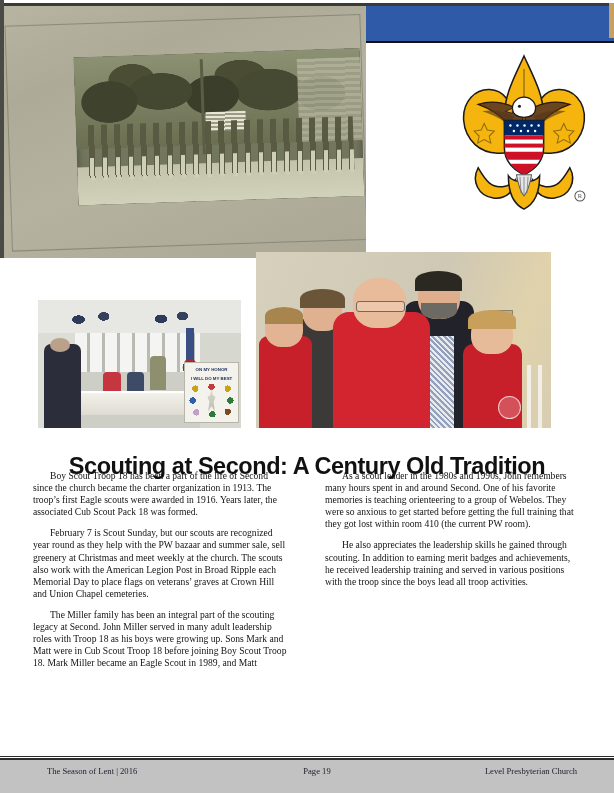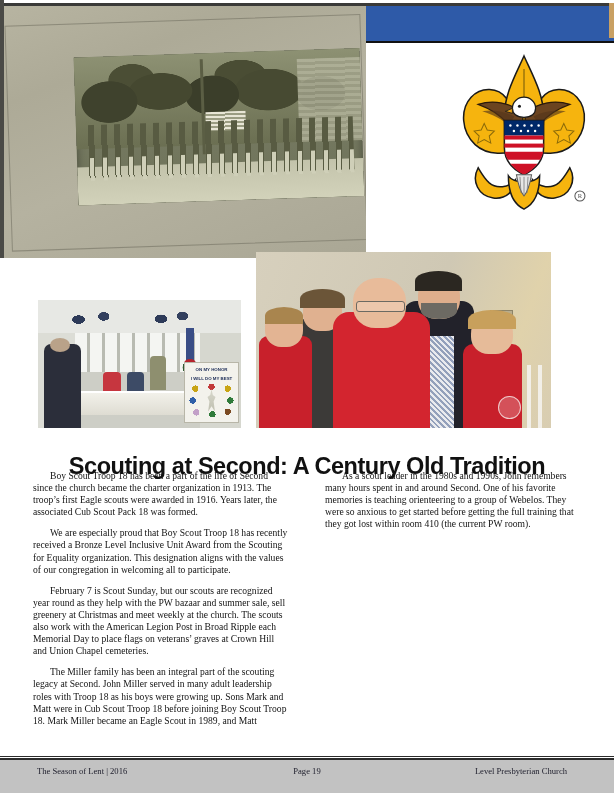--- a/index.html
+++ b/index.html
@@ -135,21 +135,21 @@
   .cols{position:absolute;left:33px;top:470px;width:548px;height:285px;z-index:6;
         display:flex;gap:36px;}
   .col{width:260px;}
   .col p{margin:0 0 9px 0;font-family:"Liberation Serif",serif;font-size:9.6px;
          line-height:12.1px;color:#131313;text-align:left;text-indent:17px;}
 
   
   .rule-top{position:absolute;left:0;bottom:36px;width:614px;height:1px;background:#2b2b2b;z-index:7;}
   .rule-top2{position:absolute;left:0;bottom:33px;width:614px;height:2px;background:#2b2b2b;z-index:7;}
   .footer{position:absolute;left:0;bottom:0;width:614px;height:33px;background:#c2c2c2;z-index:7;}
-  .footer-inner{position:absolute;left:0;top:6px;width:604px;height:14px;}
+  .footer-inner{position:absolute;left:10px;top:6px;width:604px;height:14px;}
   .f-left{position:absolute;left:37px;top:0;font-size:8.6px;color:#1d1d2b;}
   .f-mid{position:absolute;left:0;top:0;width:614px;text-align:center;font-size:8.6px;color:#1d1d2b;}
   .f-right{position:absolute;right:37px;top:0;font-size:8.6px;color:#1d1d2b;}
 </style>
 </head>
 <body>
 
 <div class="page">
 
   <div class="blue-band"></div>
@@ -276,26 +276,26 @@
       <circle cx="246" cy="292" r="10" fill="none" stroke="#555" stroke-width="2"></circle>
       <text x="246" y="297" font-family="Liberation Serif, serif" font-size="13" fill="#555" text-anchor="middle">R</text>
     </svg>
   </div>
 
   <h1 class="headline">Scouting at Second: A Century Old Tradition</h1>
 
   <div class="cols">
     <div class="col">
       <p>Boy Scout Troop 18 has been a part of the life of Second since the church became the charter organization in 1913. The troop’s first Eagle scouts were awarded in 1916. Years later, the associated Cub Scout Pack 18 was formed.</p>
-      <p>We are especially proud that Boy Scout Troop 18 has recently received a Bronze Level Inclusive Unit Award from the Scouting for Equality organization. This designation aligns with the values of our congregation in welcoming all to participate.</p>
       <p>February 7 is Scout Sunday, but our scouts are recognized year round as they help with the PW bazaar and summer sale, sell greenery at Christmas and meet weekly at the church. The scouts also work with the American Legion Post in Broad Ripple each Memorial Day to place flags on veterans’ graves at Crown Hill and Union Chapel cemeteries.</p>
       <p>The Miller family has been an integral part of the scouting legacy at Second. John Miller served in many adult leadership roles with Troop 18 as his boys were growing up. Sons Mark and Matt were in Cub Scout Troop 18 before joining Boy Scout Troop 18. Mark Miller became an Eagle Scout in 1989, and Matt</p>
     </div>
     <div class="col">
       <p>As a scout leader in the 1980s and 1990s, John remembers many hours spent in and around Second. One of his favorite memories is teaching orienteering to a group of Webelos. They were so anxious to get started before getting the full training that they got lost within room 410 (the current PW room).</p>
+      <p>He also appreciates the leadership skills he gained through scouting. In addition to earning merit badges and achievements, he received leadership training and served in various positions with the troop since the boys lead all troop activities.</p>
     </div>
   </div>
 
   <div class="rule-top"></div>
   <div class="rule-top2"></div>
   <div class="footer">
     <div class="footer-inner">
       <span class="f-left">The Season of Lent | 2016</span>
       <span class="f-mid">Page 19</span>
       <span class="f-right">Level Presbyterian Church</span>

